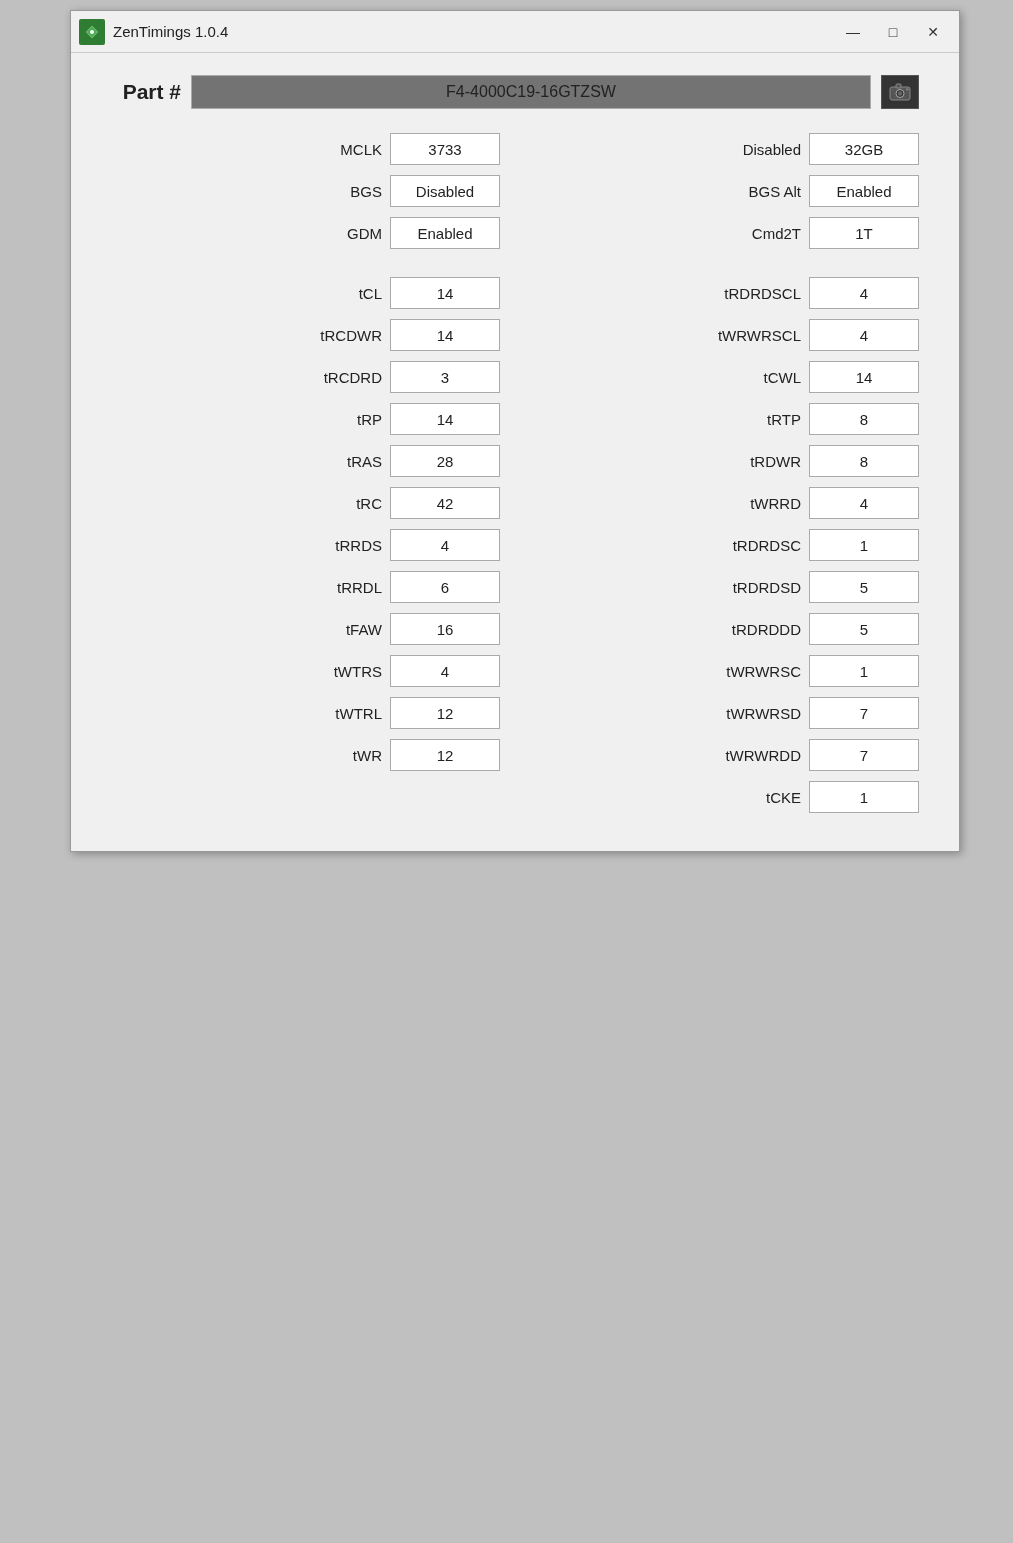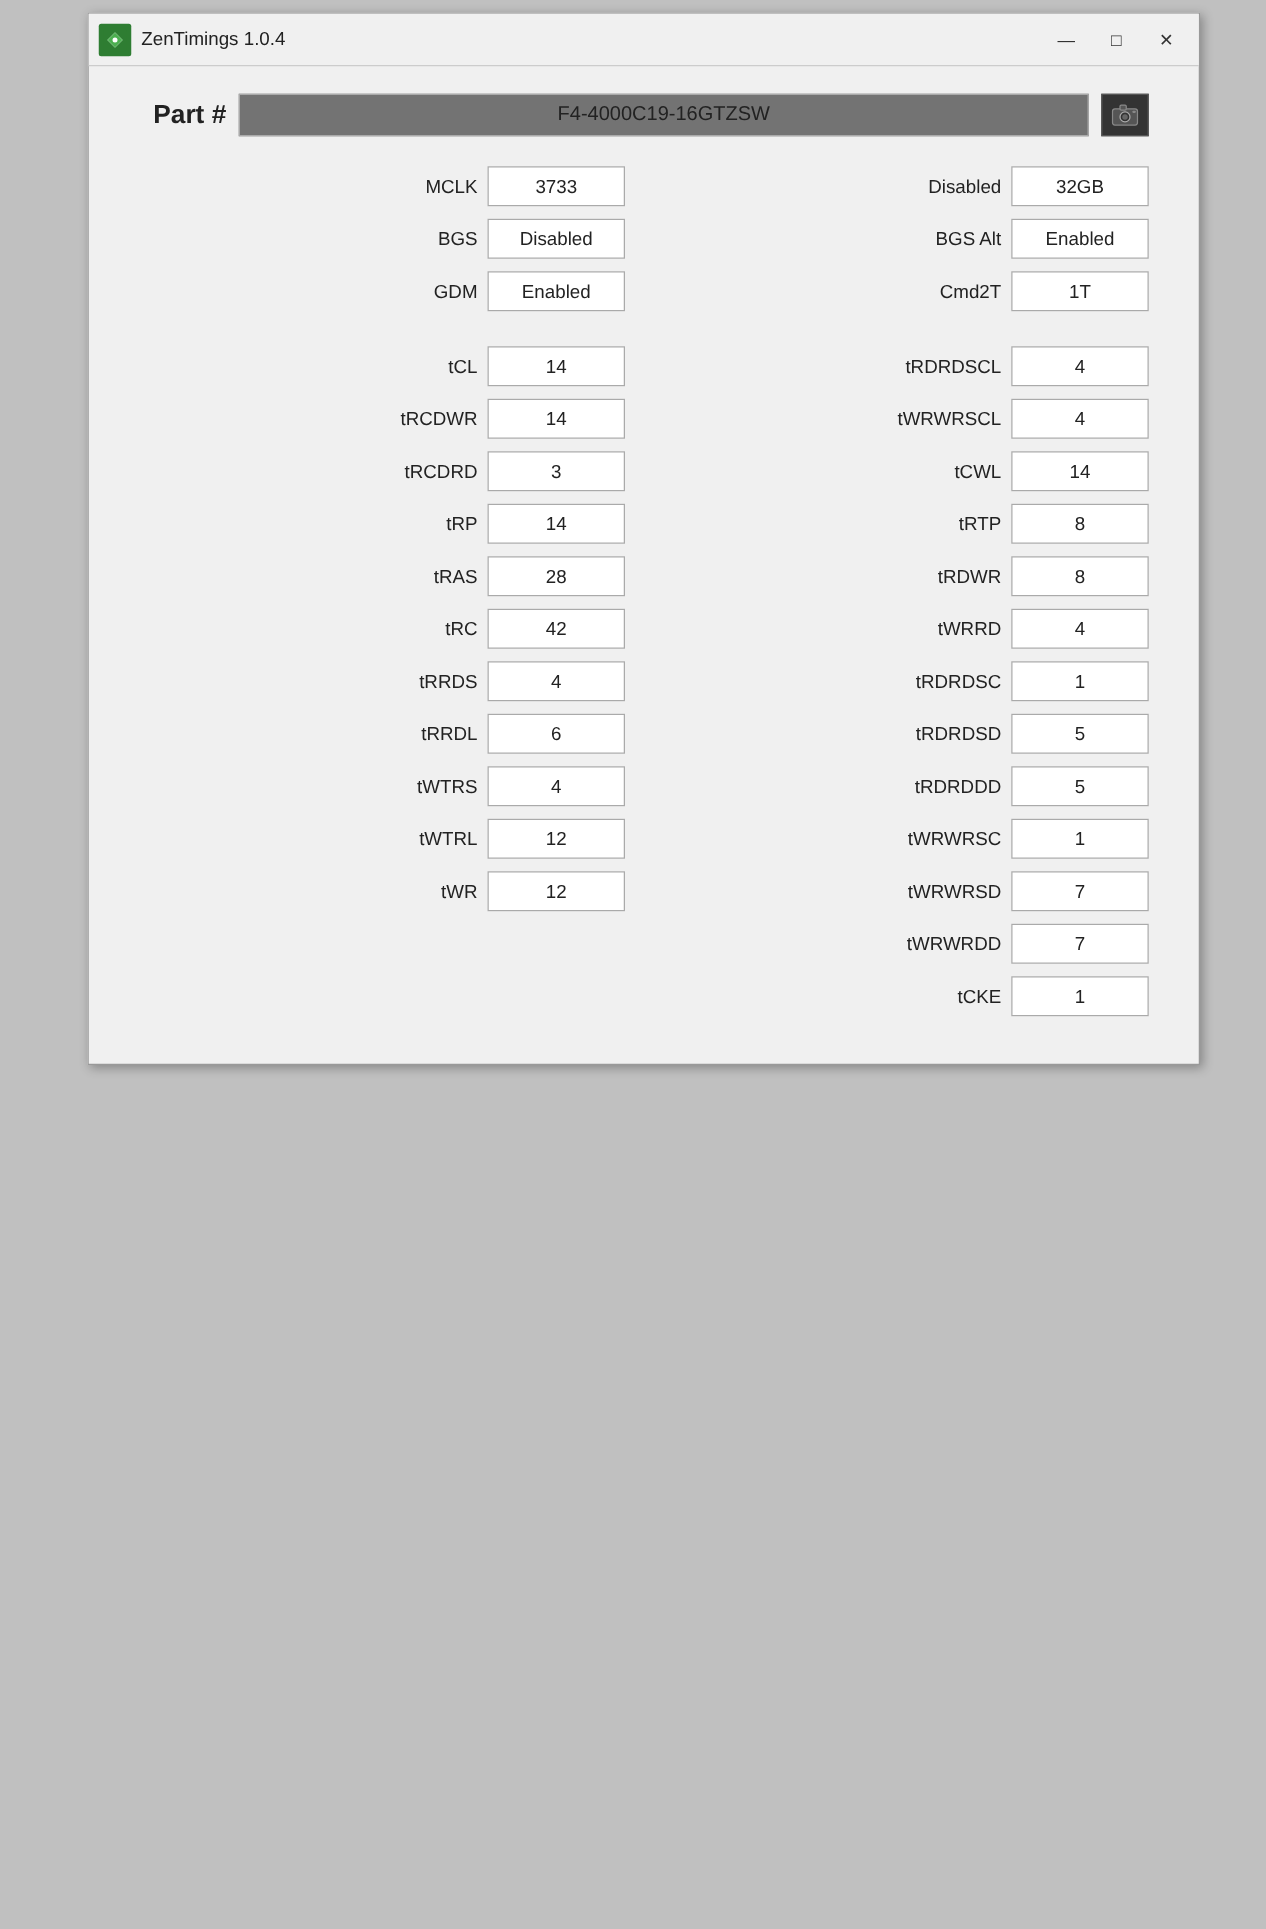--- a/index.html
+++ b/index.html
@@ -273,20 +273,24 @@
         <div class="field-row">
           <span class="field-label">tRRDS</span>
           <div class="field-value">4</div>
         </div>
 
         <div class="field-row">
           <span class="field-label">tRRDL</span>
           <div class="field-value">6</div>
         </div>
 
+        <div class="field-row">
+          <span class="field-label">tFAW</span>
+          <div class="field-value">16</div>
+        </div>
 
         <div class="field-row">
           <span class="field-label">tWTRS</span>
           <div class="field-value">4</div>
         </div>
 
         <div class="field-row">
           <span class="field-label">tWTRL</span>
           <div class="field-value">12</div>
         </div>

